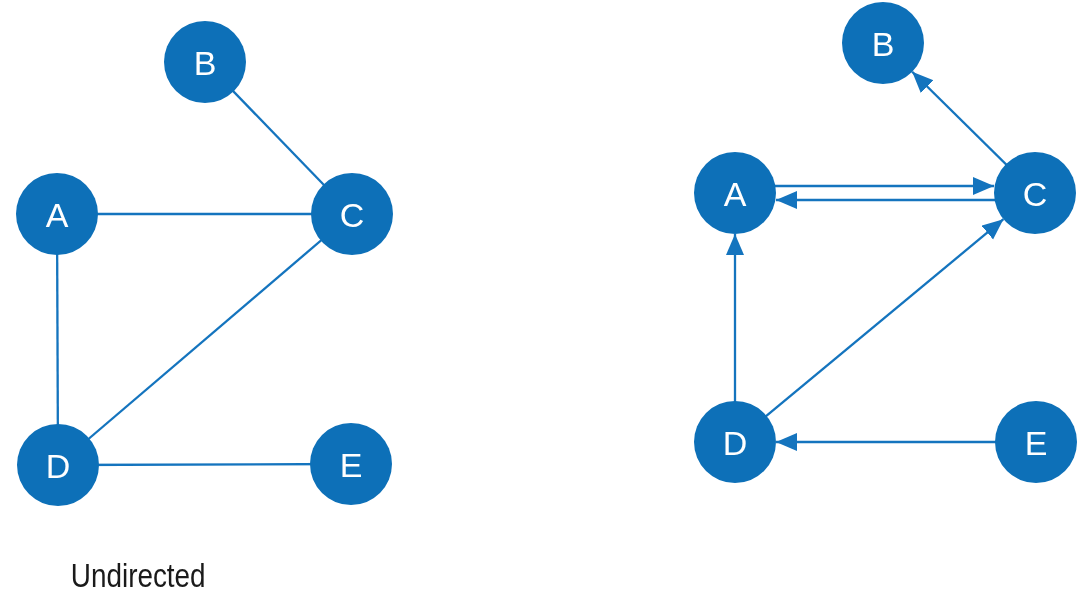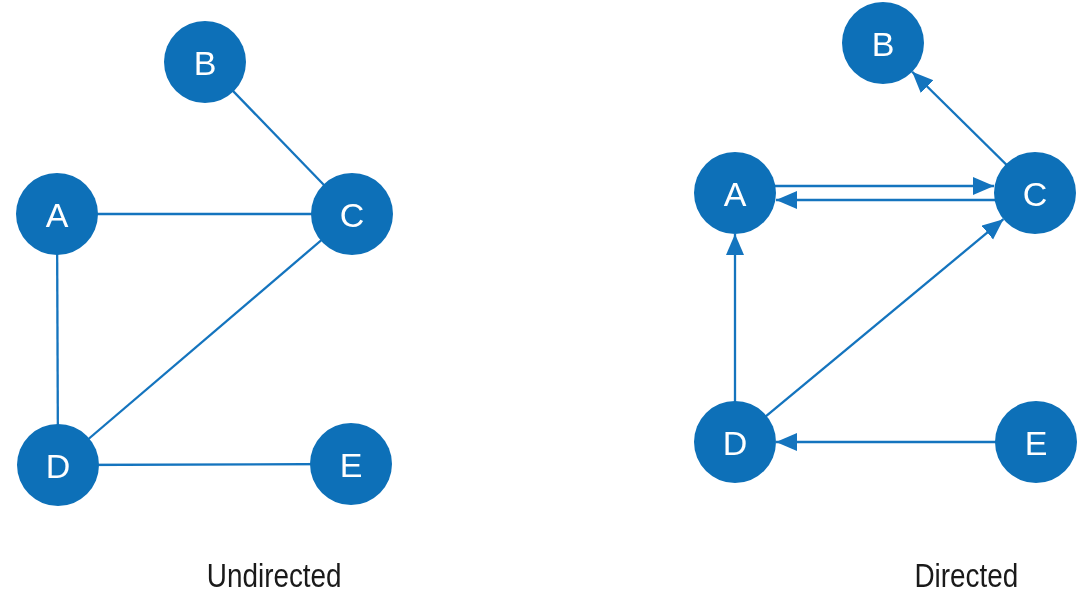--- a/index.html
+++ b/index.html
@@ -16,21 +16,21 @@
     overflow: hidden;
   }
   .graph-canvas {
     position: absolute;
     left: 0;
     top: 0;
   }
   .caption {
     position: absolute;
     width: 300px;
-    text-align: right;
+    text-align: left;
     font-size: 34px;
     font-weight: 400;
     color: #1a1a1a;
     letter-spacing: 0px;
   }
   .caption .cap-inner {
     display: inline-block;
     transform: scaleX(0.82);
     transform-origin: 50% 50%;
   }
@@ -105,16 +105,13 @@
         <g>
           <circle cx="1036" cy="442" r="41" fill="#0d70b8"></circle>
           <text x="1036" y="443" fill="#ffffff" text-anchor="middle" dominant-baseline="central" class="node-label">E</text>
         </g>
       </g>
     </svg>
 
   <div class="caption caption-undirected">
     <span class="cap-inner">Undirected</span>
   </div>
-  <div class="caption caption-directed">
-    <span class="cap-inner">Directed</span>
-  </div>
 </div>
 
 </body></html>

